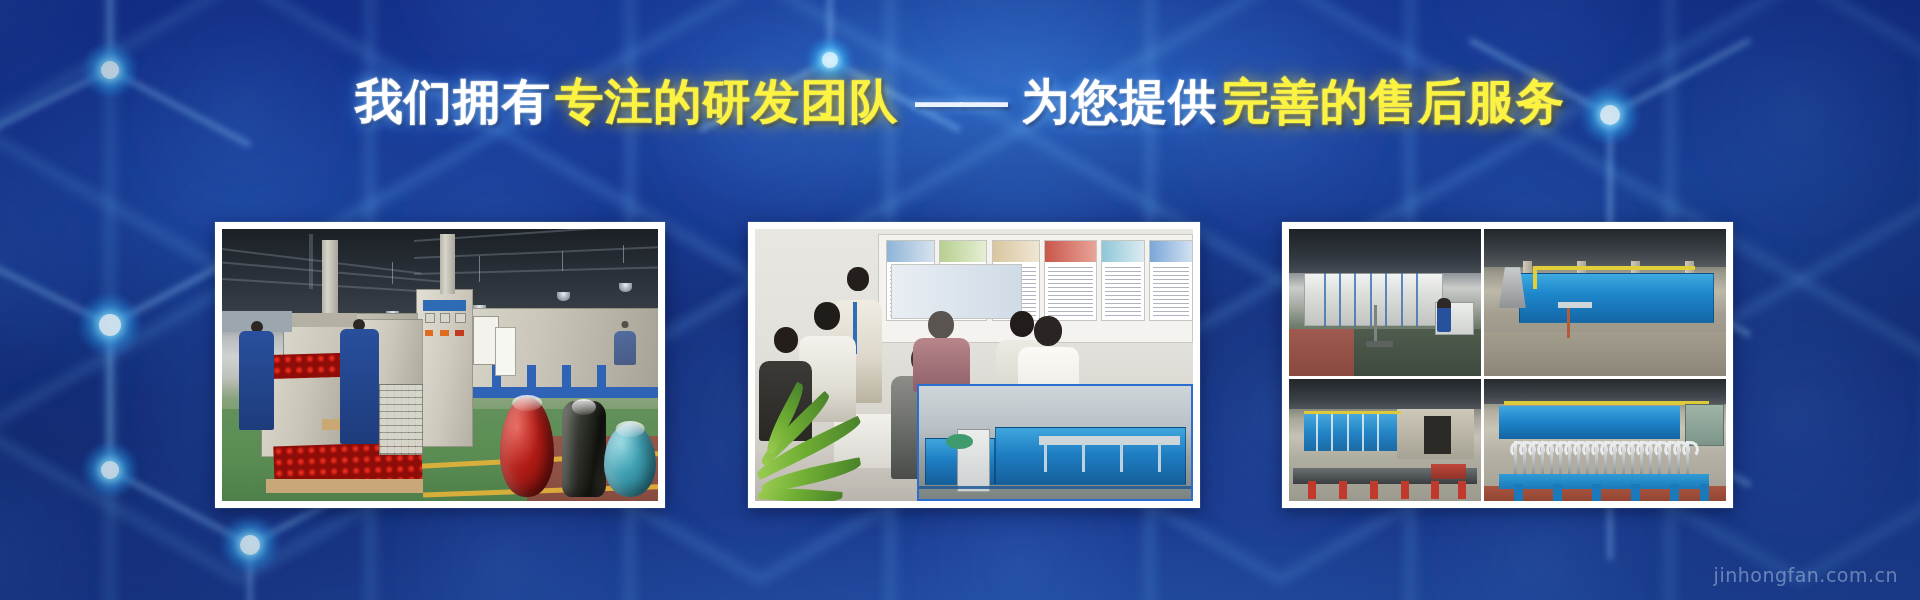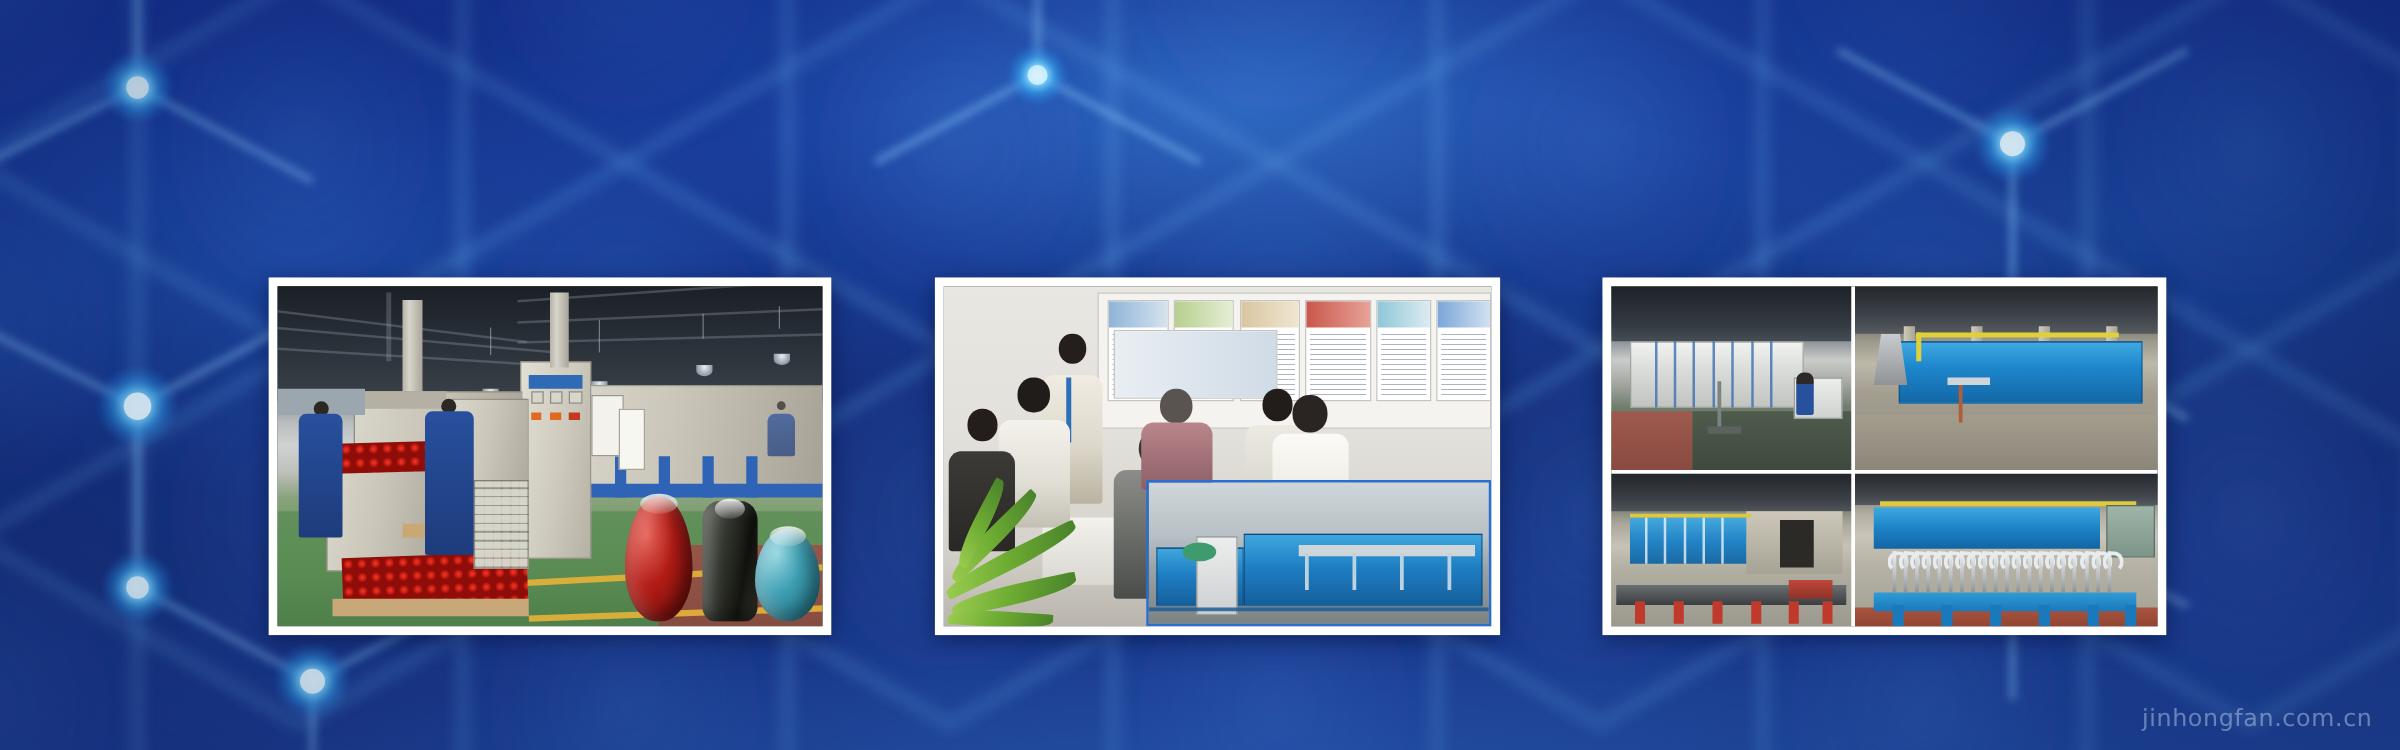--- a/index.html
+++ b/index.html
@@ -432,20 +432,27 @@
       <circle cx="830" cy="60" r="26" fill="url(#nodeGrad)"></circle>
       <circle cx="830" cy="60" r="8" fill="#dff5ff" opacity=".8"></circle>
       <circle cx="250" cy="250" r="22" fill="url(#nodeGrad)" opacity=".7"></circle>
       <circle cx="1080" cy="470" r="22" fill="url(#nodeGrad)" opacity=".55"></circle>
     </g>
   </svg>
 
   <div class="bg-bottomglow"></div>
   <div class="bg-vignette"></div>
 
+  <div class="title-wrap">
+    <span class="title t-white">我们拥有</span>
+    <span class="title t-yellow">专注的研发团队</span>
+    <span class="title t-dash">——</span>
+    <span class="title t-white">为您提供</span>
+    <span class="title t-yellow">完善的售后服务</span>
+  </div>
 
   <div class="panels">
 
     <div class="panel" id="panel-1">
       <div class="inner">
         <div class="p1-sky"></div>
         <div class="p1-roof">
           <div class="beam" style="left:-4%;top:18%;width:50%;transform:rotate(7deg)"></div>
           <div class="beam" style="left:-4%;top:34%;width:56%;transform:rotate(5deg)"></div>
           <div class="beam" style="left:-4%;top:52%;width:60%;transform:rotate(3.5deg)"></div>

